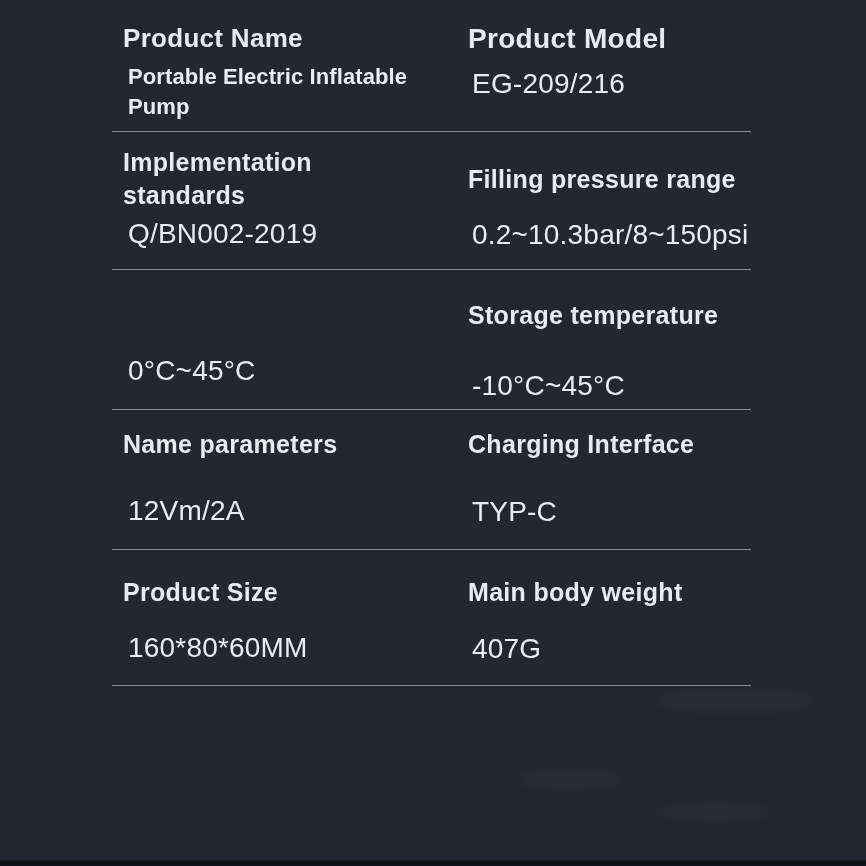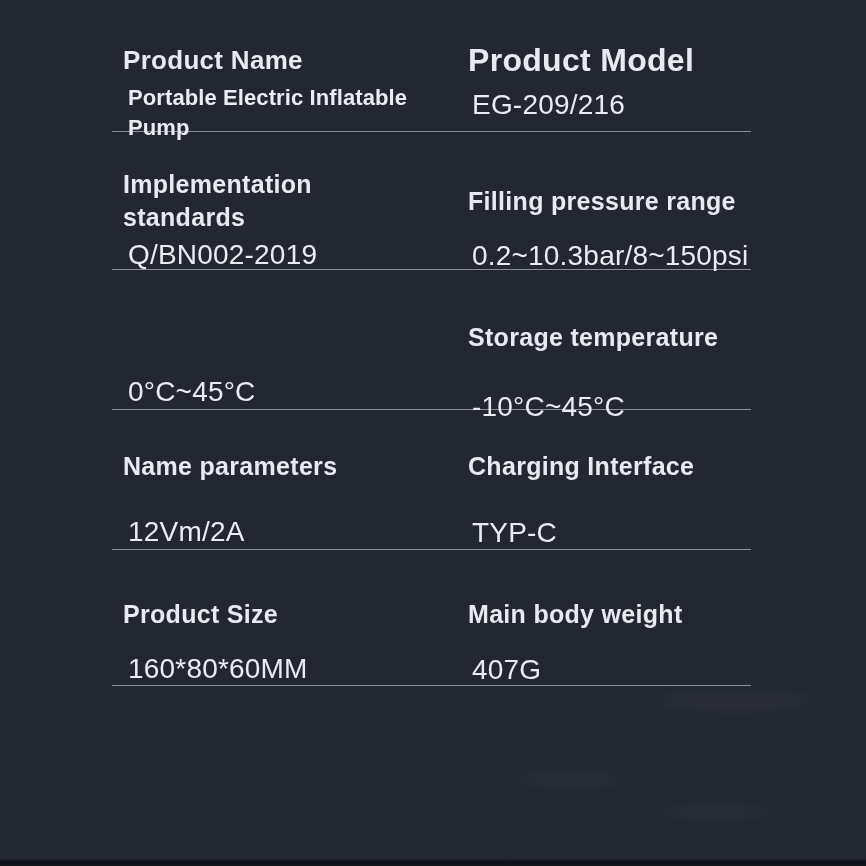--- a/index.html
+++ b/index.html
@@ -27,34 +27,32 @@
     left:112px;width:639px;height:1px;bottom:0;
     background:var(--divider);
   }
   .r1{height:132px}.r2{height:138px}.r3{height:140px}.r4{height:138px}.r5{height:140px}.r6{height:136px}
 
   .ll,.rl{
     position:absolute;
     font-size:25px;font-weight:700;
     line-height:33px;letter-spacing:0.3px;
     color:var(--label);
-    margin-top:22px;
   }
   .lv,.rv{
     position:absolute;
     font-size:28px;font-weight:400;
     letter-spacing:0.2px;
     color:var(--text);
-    margin-top:21px;
   }
   .ll{left:123px}.lv{left:128px}.rl{left:468px}.rv{left:472px}
 
   .r1 .ll{top:22px;font-size:26px}
   .r1 .lv{top:62px;font-size:22px;font-weight:700;line-height:30px;max-width:330px;letter-spacing:0.1px}
-  .r1 .rl{top:22px;font-size:32px}
+  .r1 .rl{top:22px;font-size:28px}
   .r1 .rv{top:68px}
 
   .r2 .ll{top:14px;max-width:250px}
   .r2 .lv{top:86px}
   .r2 .rl{top:31px}
   .r2 .rv{top:87px}
 
   .r3 .ll{top:29px}
   .r3 .lv{top:85px}
   .r3 .rl{top:29px}

